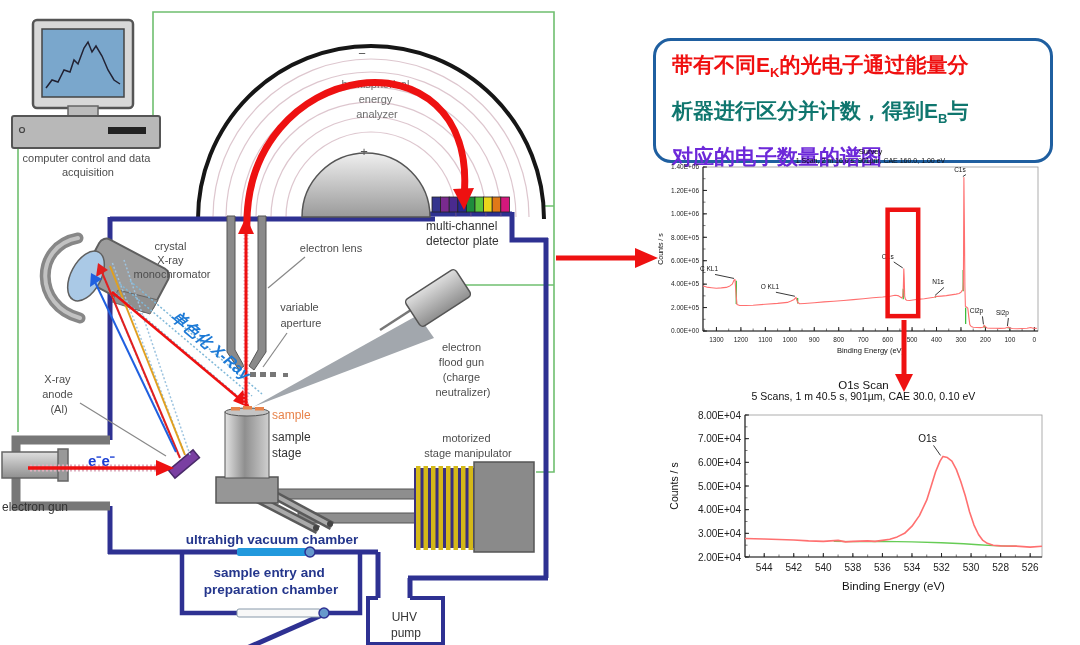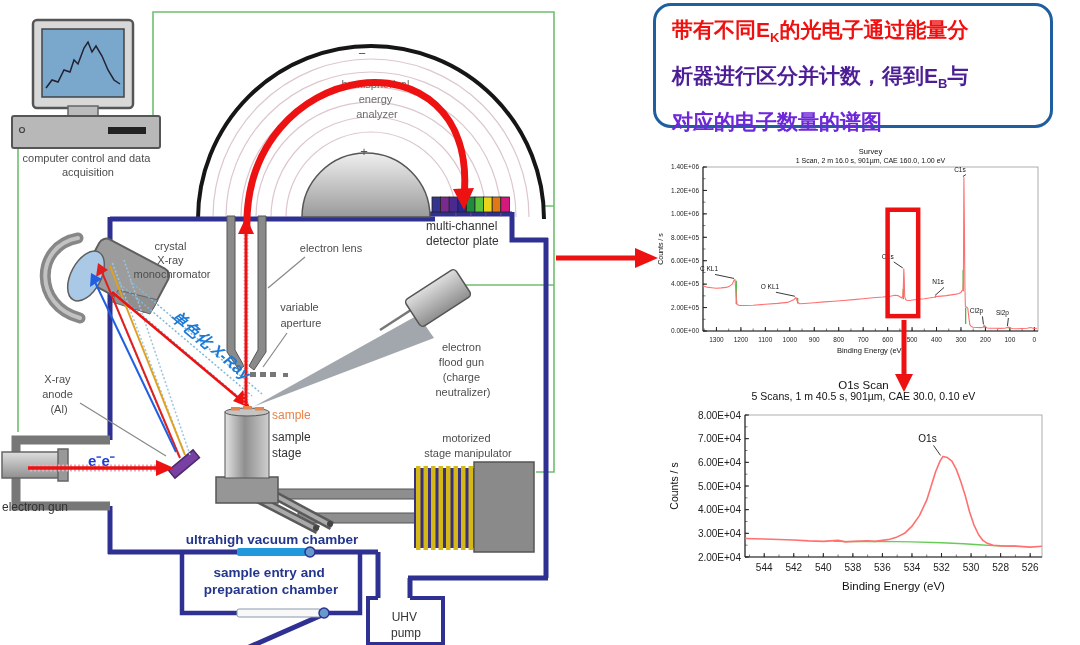--- a/index.html
+++ b/index.html
@@ -263,24 +263,24 @@
   <text class="navy-label" text-anchor="middle">
     <tspan x="271" y="577">sample entry and</tspan>
     <tspan x="271" y="594">preparation chamber</tspan>
   </text>
   <text class="lbl2" text-anchor="middle">
     <tspan x="406" y="621">UHV</tspan>
     <tspan x="406" y="637">pump</tspan>
   </text>
 </svg>
 
-<div id="annotation-box" class="abs" style="border-color: rgb(31, 95, 160);">
+<div id="annotation-box" class="abs" style="border-color: rgb(31, 95, 160); margin-top: 35px;">
   <div id="ann-text">
       <div class="ann-line" style="color: rgb(240, 16, 16);"><span>带有不同E</span><span class="sub">K</span><span>的光电子通过能量分</span></div>
-      <div class="ann-line" style="color: #4c1d95;"><span>析器进行区分并计数，得到E</span><span class="sub">B</span><span>与</span></div>
+      <div class="ann-line" style="color: #0f766e;"><span>析器进行区分并计数，得到E</span><span class="sub">B</span><span>与</span></div>
       <div class="ann-line" style="color: #6d28d9;"><span>对应的电子数量的谱图</span></div>
     </div>
 </div>
 
 <svg id="chart0" class="abs" width="426" height="232">
     <rect x="48" y="24" width="335" height="164" fill="#fff" stroke="#999" stroke-width="0.8"></rect>
     <line x1="379.3321167883212" y1="188" x2="379.3321167883212" y2="185.5" stroke="#444" stroke-width="0.7"></line>
     <line x1="367.1058394160584" y1="188" x2="367.1058394160584" y2="185.5" stroke="#444" stroke-width="0.7"></line>
     <line x1="354.87956204379566" y1="188" x2="354.87956204379566" y2="185.5" stroke="#444" stroke-width="0.7"></line>
     <line x1="342.65328467153284" y1="188" x2="342.65328467153284" y2="185.5" stroke="#444" stroke-width="0.7"></line>

